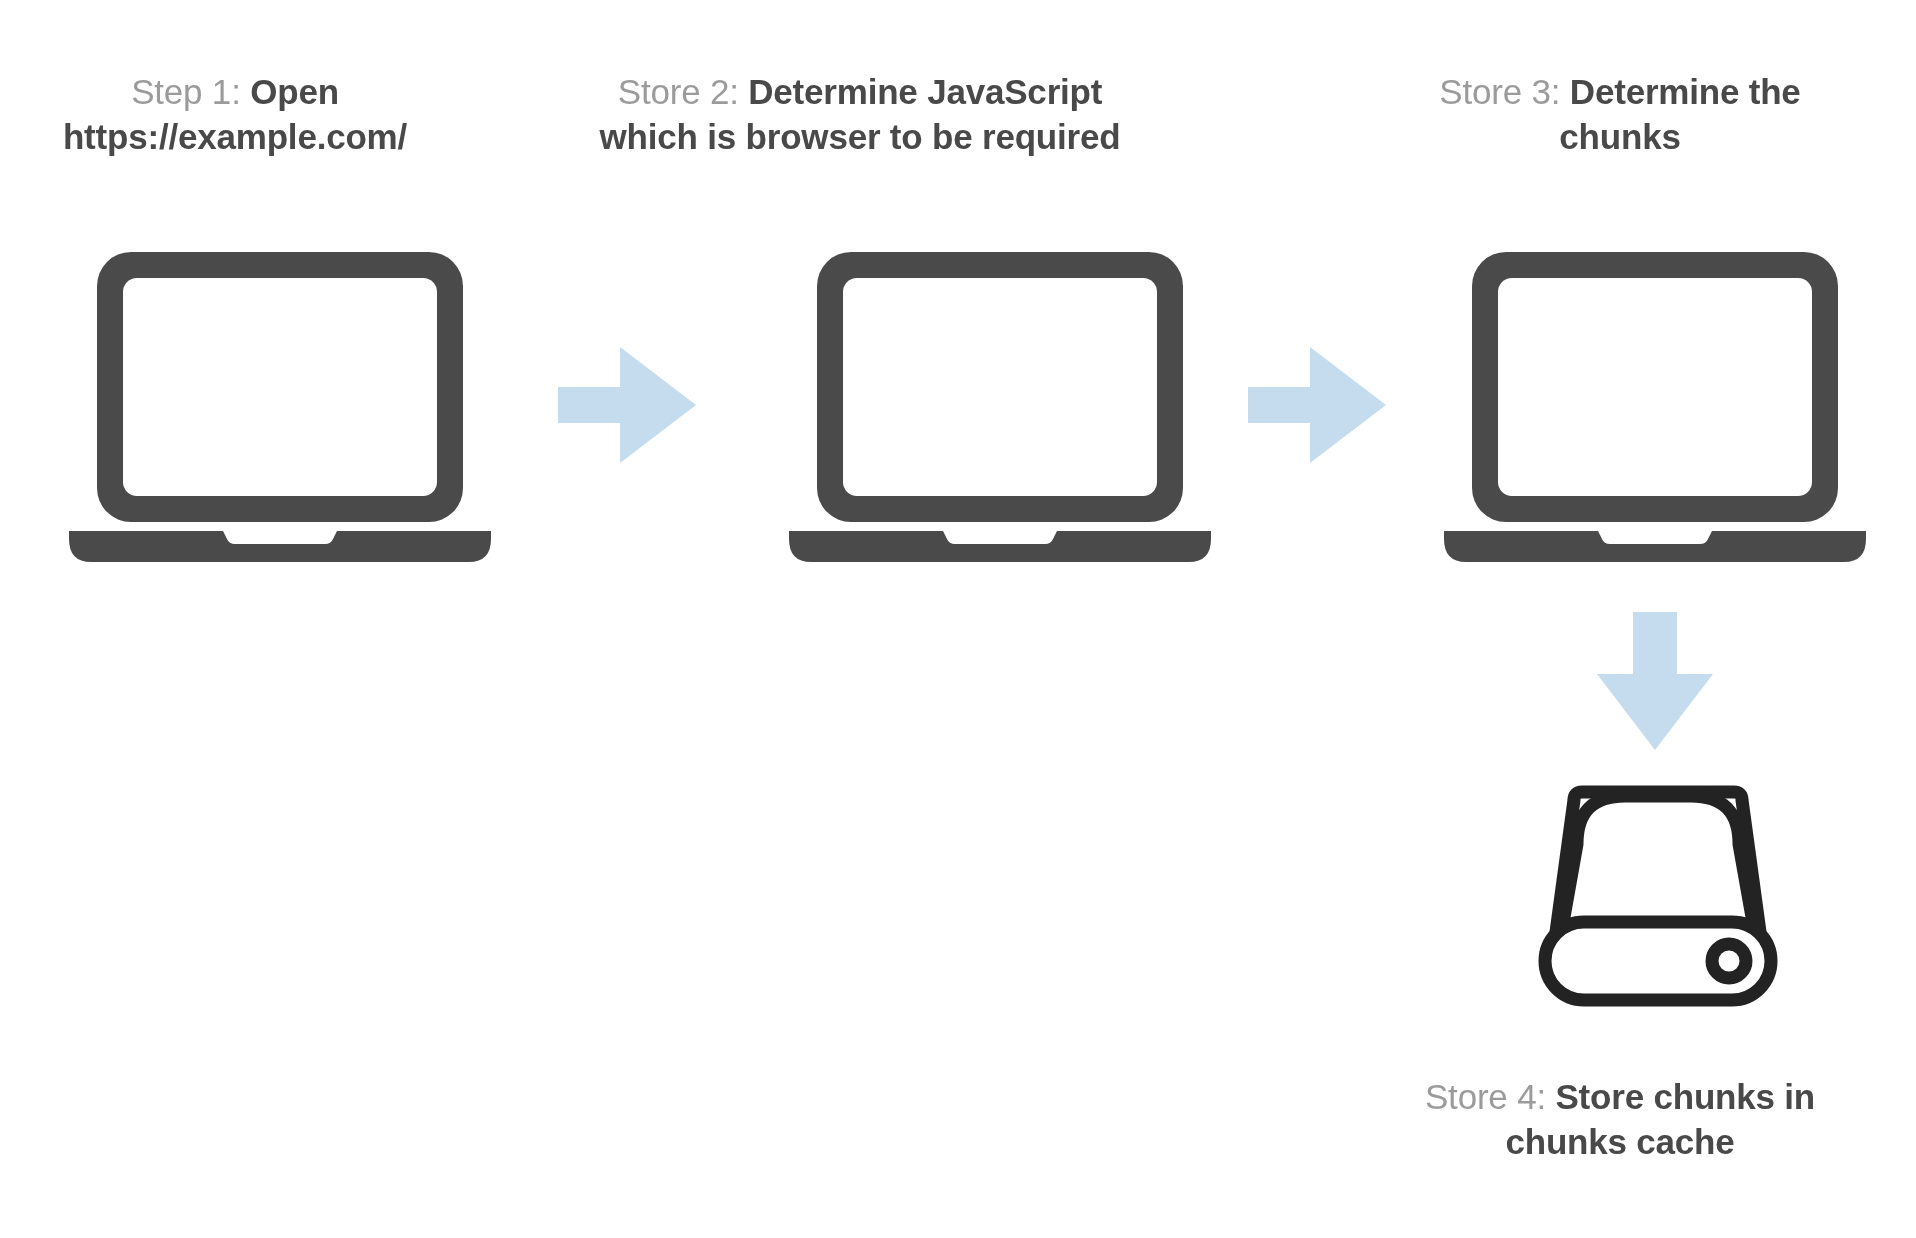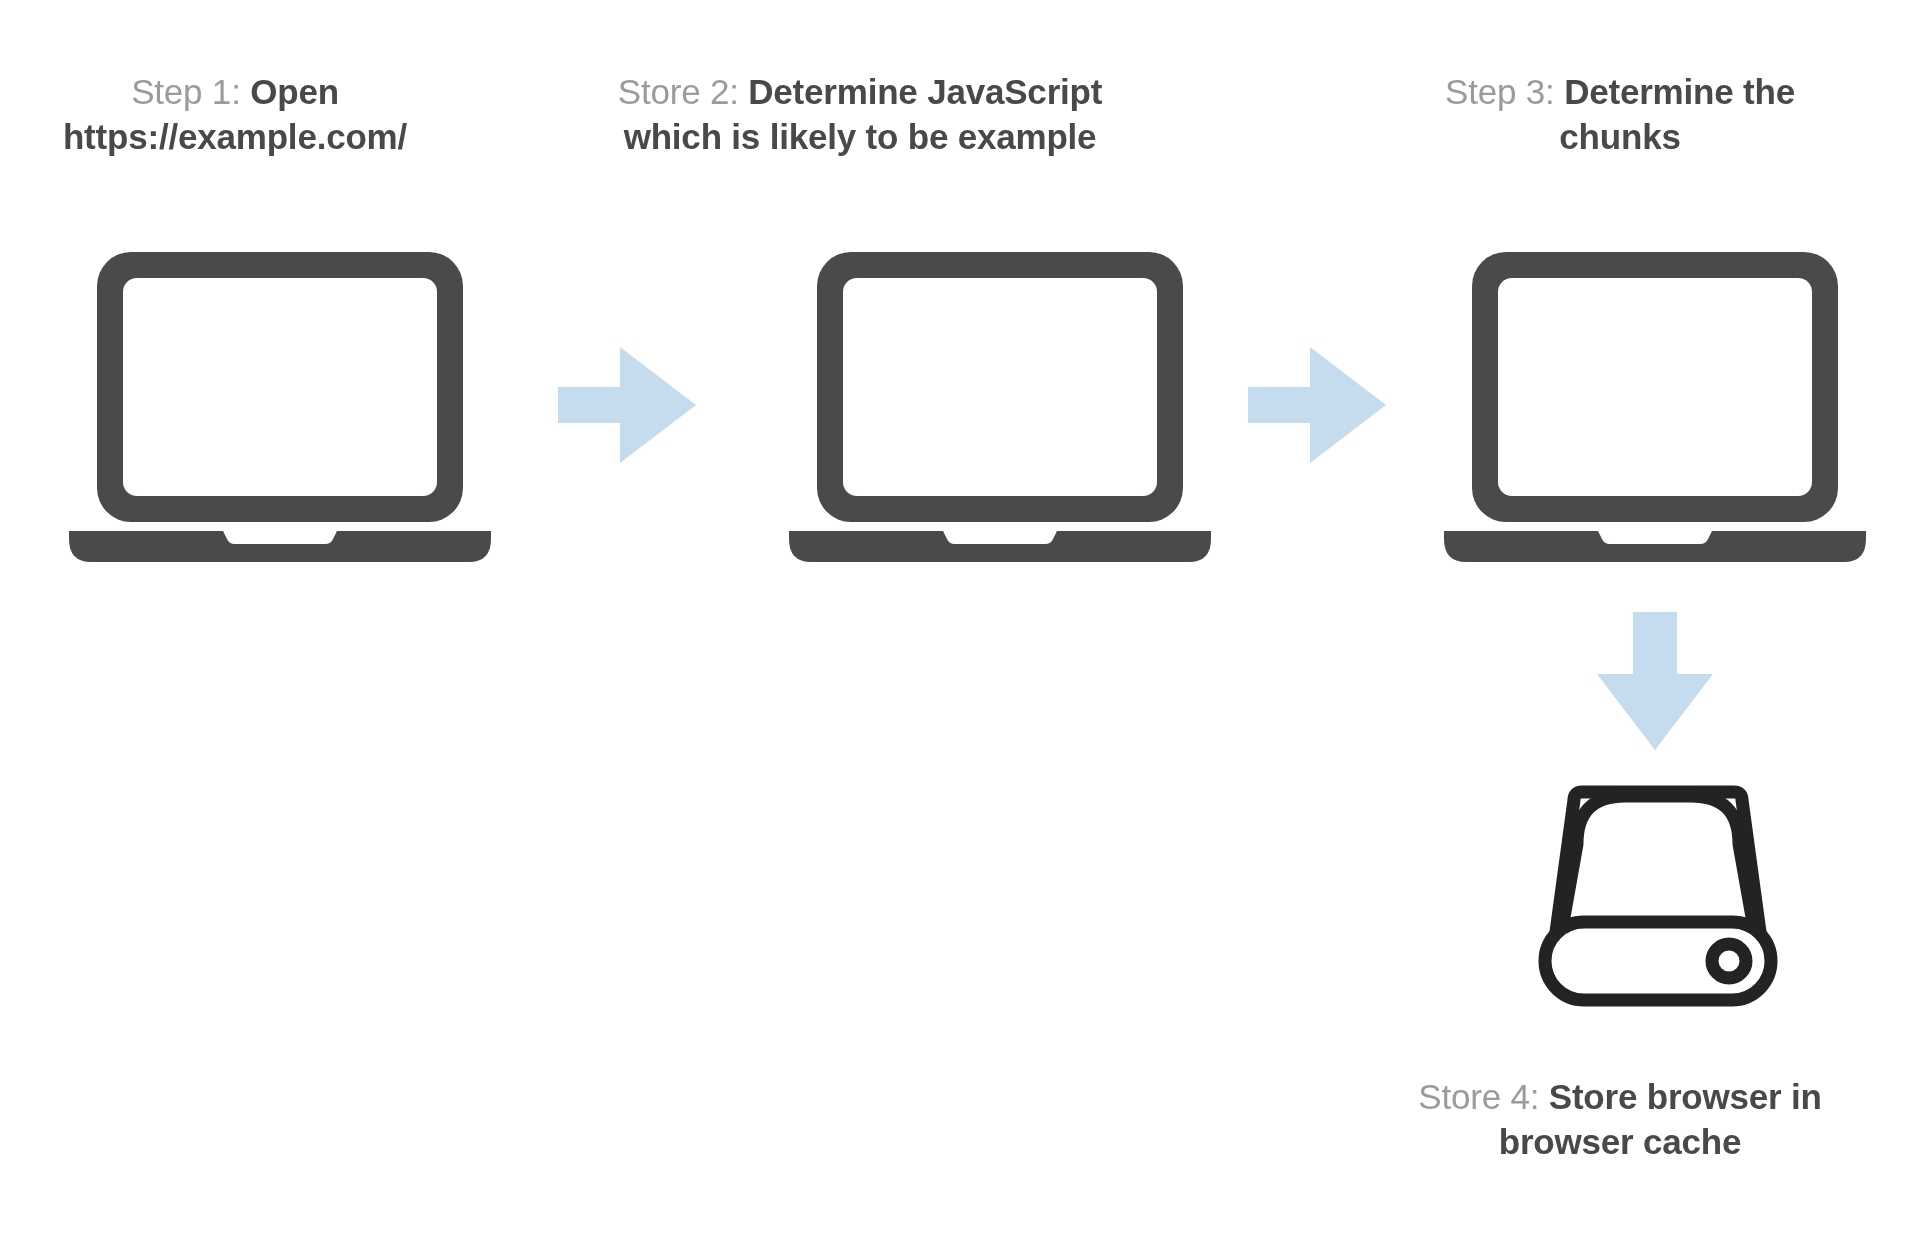--- a/index.html
+++ b/index.html
@@ -87,29 +87,29 @@
 </head>
 <body>
 
 <div class="canvas">
 
   <div class="caption" id="caption-1">
     <span class="step-label">Step 1: </span><span class="step-text">Open https://example.com/</span>
   </div>
 
   <div class="caption" id="caption-2">
-    <span class="step-label">Store 2: </span><span class="step-text">Determine JavaScript which is likely to be example</span>
+    <span class="step-label">Store 2: </span><span class="step-text">Determine JavaScript which is browser to be required</span>
   </div>
 
   <div class="caption" id="caption-3">
-    <span class="step-label">Step 3: </span><span class="step-text">Determine the chunks</span>
+    <span class="step-label">Store 3: </span><span class="step-text">Determine the chunks</span>
   </div>
 
   <div class="caption" id="caption-4">
-    <span class="step-label">Store 4: </span><span class="step-text">Store browser in browser cache</span>
+    <span class="step-label">Store 4: </span><span class="step-text">Store chunks in chunks cache</span>
   </div>
 
   <div class="laptop" id="laptop-1">
     <svg viewBox="0 0 430 320" xmlns="http://www.w3.org/2000/svg">
       <rect x="32" y="4" width="366" height="270" rx="34" ry="34" fill="#4a4a4a"></rect>
       <rect x="58" y="30" width="314" height="218" rx="14" ry="14" fill="#ffffff"></rect>
       <path d="M4 283 L158 283 L162 291 Q164 296 170 296 L260 296 Q266 296 268 291 L272 283 L426 283
                L426 291 Q426 314 404 314 L26 314 Q4 314 4 291 Z" fill="#4a4a4a"></path>
     </svg>
   </div>

